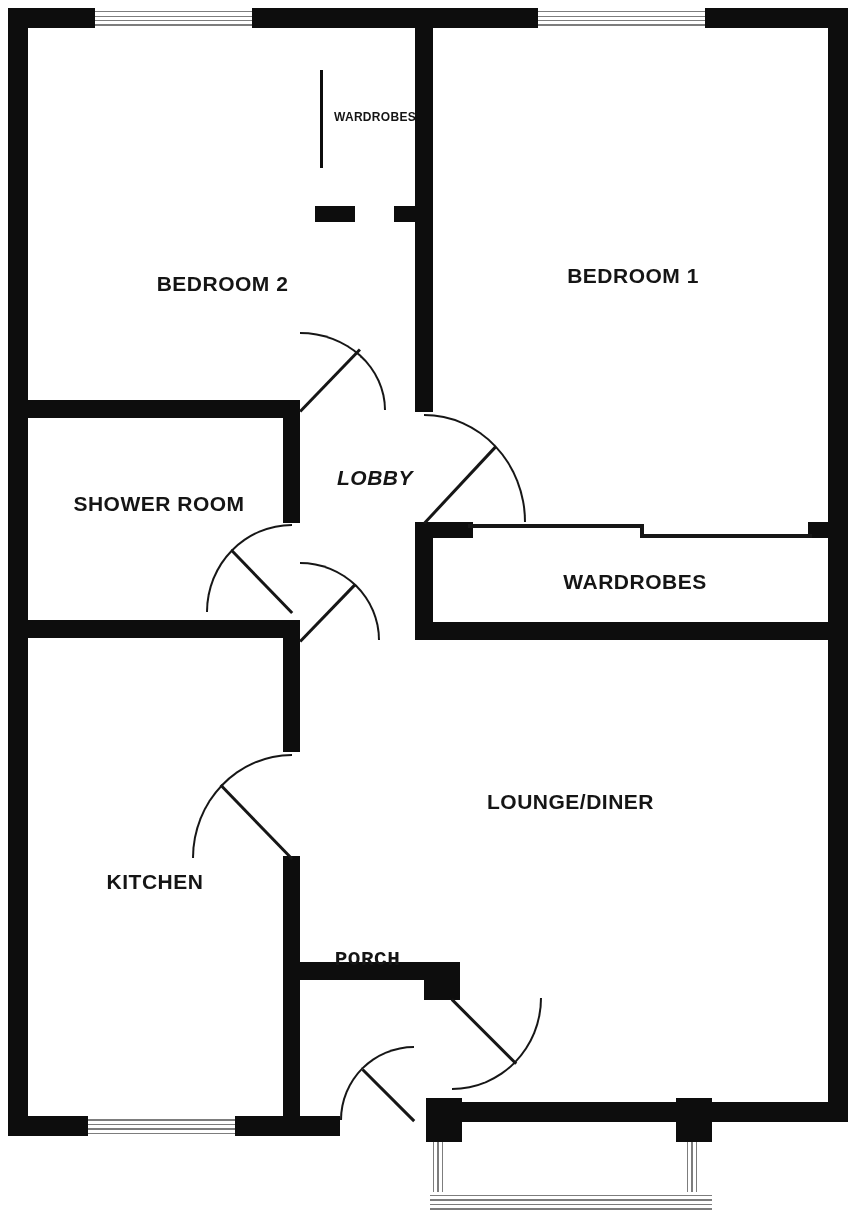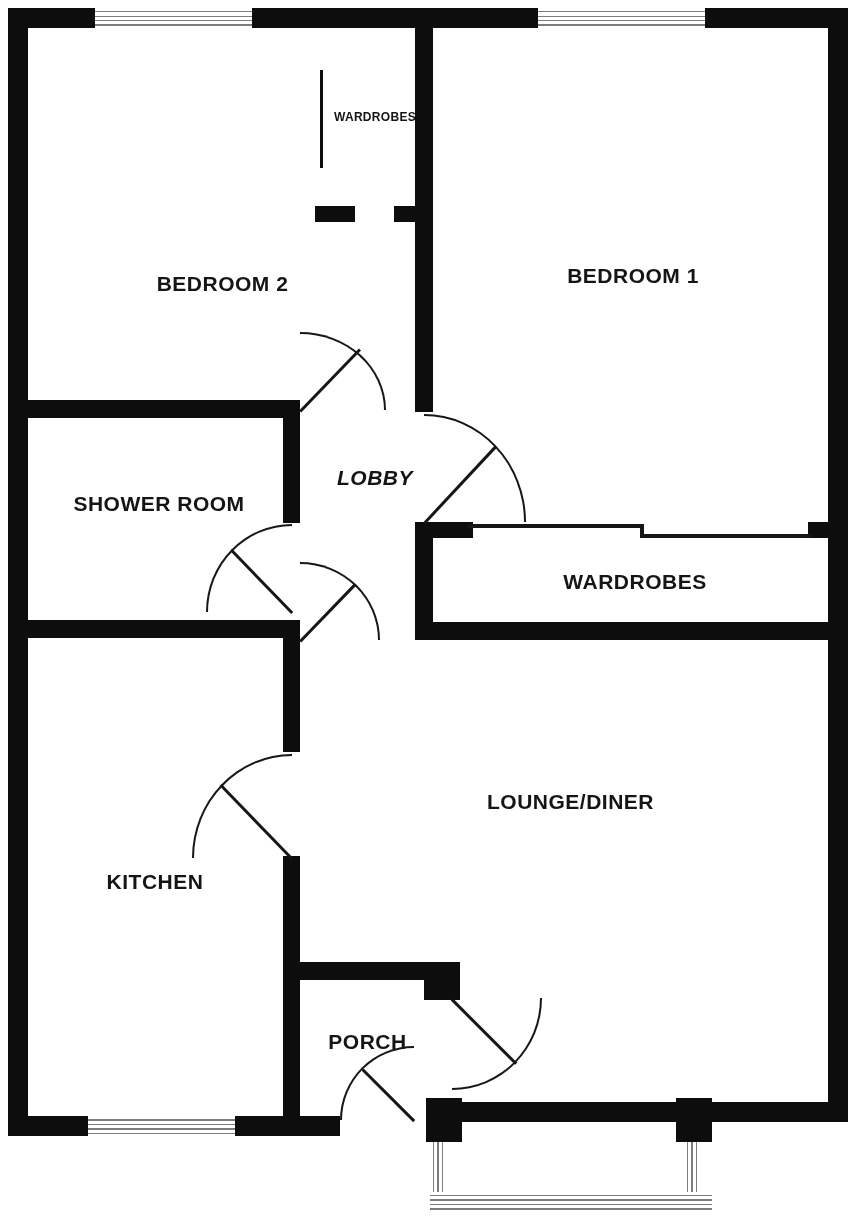--- a/index.html
+++ b/index.html
@@ -144,15 +144,15 @@
   <div class="leaf" style="left:414px; top:1120px; width:73px; transform:rotate(-135deg);"></div>
 
   <div class="room-label" style="left:100px; top:272px; width:245px;">BEDROOM 2</div>
   <div class="room-label" style="left:513px; top:264px; width:240px;">BEDROOM 1</div>
   <div class="room-label small" style="left:330px; top:110px; width:90px;">WARDROBES</div>
   <div class="room-label" style="left:44px; top:480px; width:230px;margin-top:12px;">SHOWER ROOM</div>
   <div class="room-label" style="left:320px; top:466px; width:110px;font-style:italic;">LOBBY</div>
   <div class="room-label" style="left:525px; top:570px; width:220px;">WARDROBES</div>
   <div class="room-label" style="left:60px; top:870px; width:190px;">KITCHEN</div>
   <div class="room-label" style="left:448px; top:790px; width:245px;">LOUNGE/DINER</div>
-  <div class="room-label" style="left:310px; top:1030px; width:115px;">PORCH</div>
+  <div class="room-label" style="left:310px; top:948px; width:115px;font-family:Liberation Mono, monospace;">PORCH</div>
 
 </div>
 
 </body></html>

